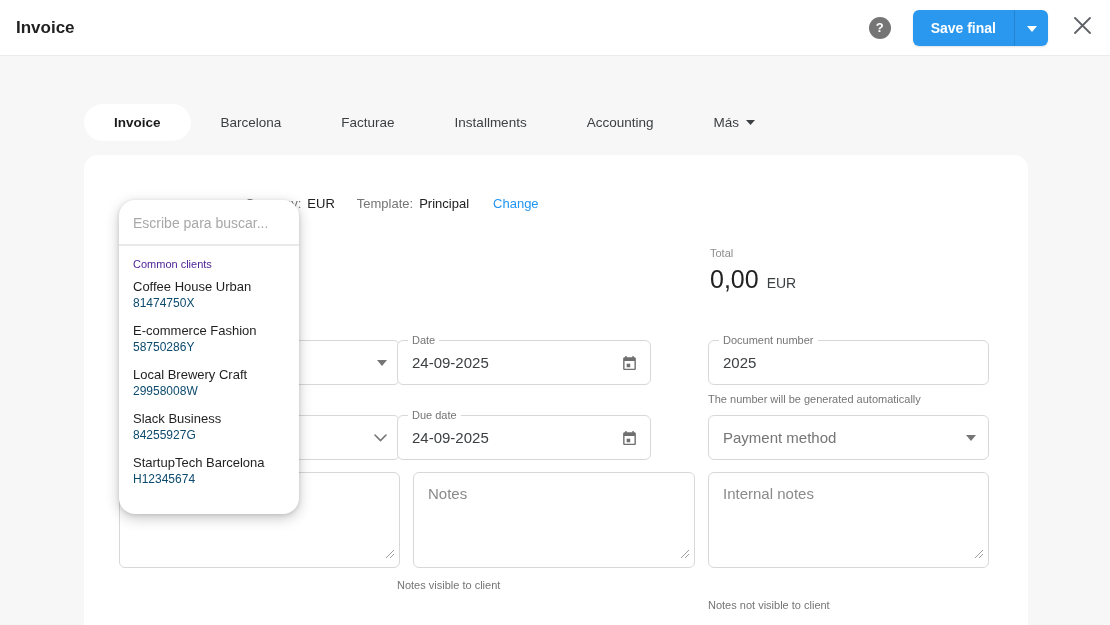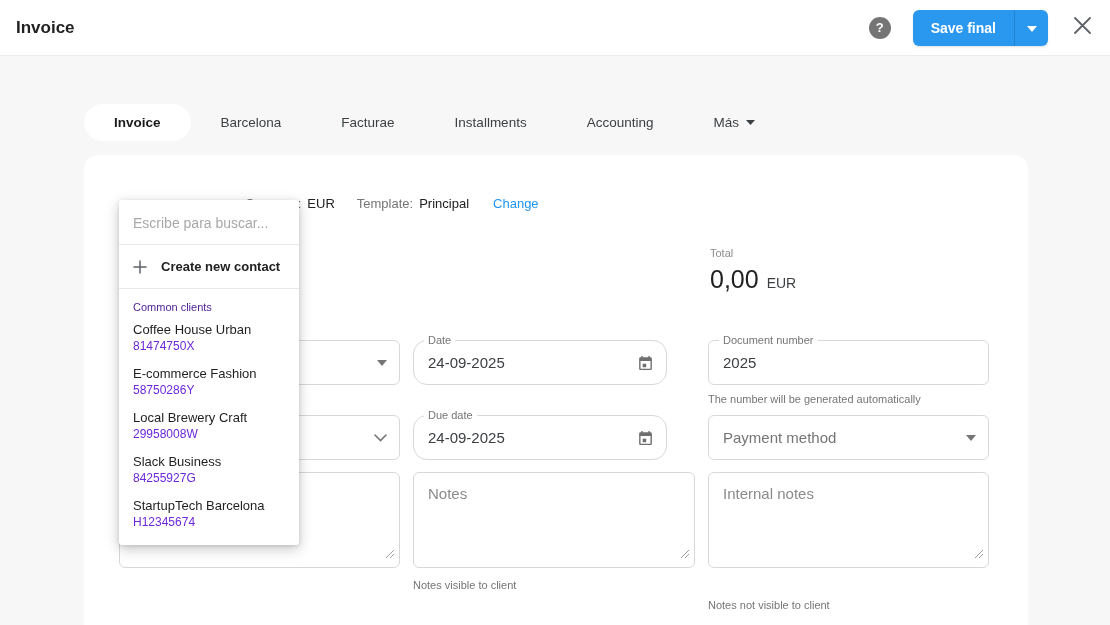--- a/index.html
+++ b/index.html
@@ -54,41 +54,41 @@
 
   .ta-wrap { position:absolute; width:282px; height:96px; }
   .ta-wrap textarea { width:100%; height:100%; border:1px solid #d8d8d8; border-radius:6px; resize:none;
                       padding:12px 14px; font-family:"Liberation Sans", sans-serif; font-size:15px; color:#3c4043;
                       outline:none; background:#fff; }
   .ta-wrap textarea::placeholder { color:#8a8a8a; }
   .grip { position:absolute; right:5px; bottom:5px; pointer-events:none; }
 
   
   .c1 { left:35px;  width:281px; }
-  .c2 { left:329px; width:254px;border-radius:14px; }
+  .c2 { left:313px; width:254px; }
   .c3 { left:624px; width:281px; }
   .r1 { top:185px; }
   .r2 { top:260px; }
   .r3 { top:317px; }
 
   
-  .panel { position:absolute; left:119px; top:200px; width:180px; background:#fff; border-radius:3px;
-           box-shadow:0 4px 14px rgba(0,0,0,.22), 0 1px 4px rgba(0,0,0,.12); z-index:40; padding-bottom:10px; }
+  .panel { position:absolute; left:119px; top:200px; width:180px; background:#fff; border-radius:16px;
+           box-shadow:0 4px 14px rgba(0,0,0,.22), 0 1px 4px rgba(0,0,0,.12); z-index:40; padding-bottom:22px; }
   .panel-search { padding:14px 14px 12px; }
   .panel-search input { width:100%; border:none; outline:none; font-family:"Liberation Sans", sans-serif;
                         font-size:14px; color:#3c4043; background:transparent; }
   .panel-search input::placeholder { color:#a8a8a8; }
   .panel-divider { height:1px; background:#e9e9e9; }
   .create-row { display:flex; align-items:center; padding:14px 14px; cursor:pointer; }
   .create-row .plus { display:flex; margin-right:14px; }
   .create-label { font-size:13px; font-weight:700; color:#212121; }
   .section-label { padding:12px 14px 2px; font-size:11px; color:#4c1d95; }
   .client-item { padding:7px 14px 6px; cursor:pointer; }
   .client-name { font-size:13px; font-weight:500; color:#1f1f1f; }
-  .client-id { font-size:12px; color:#6d28d9; margin-top:2px; }
+  .client-id { font-size:12px; color:#0c4a6e; margin-top:2px; }
 </style>
 </head>
 <body>
 
 <div class="screen">
 
   <div class="topbar">
     <div class="topbar-title">Invoice</div>
     <div class="topbar-right">
       <div class="help-circle">?</div>
@@ -229,28 +229,20 @@
 
     <div class="helper c2" style="top:424px;">Notes visible to client</div>
     <div class="helper c3" style="top:444px;">Notes not visible to client</div>
   </div>
 
   <div class="panel">
     <div class="panel-search">
       <input type="text" placeholder="Escribe para buscar..." style="">
     </div>
     <div class="panel-divider"></div>
-    <div class="create-row">
-      <span class="plus">
-        <svg width="14" height="14" viewBox="0 0 14 14">
-            <path d="M7 1v12M1 7h12" stroke="#5f6368" stroke-width="1.5" stroke-linecap="round"></path>
-          </svg>
-      </span>
-      <span class="create-label">Create new contact</span>
-    </div>
     <div class="panel-divider"></div>
     <div class="section-label">Common clients</div>
 
     <div class="client-item">
       <div class="client-name">Coffee House Urban</div>
       <div class="client-id">81474750X</div>
     </div>
     <div class="client-item">
       <div class="client-name">E-commerce Fashion</div>
       <div class="client-id">58750286Y</div>

